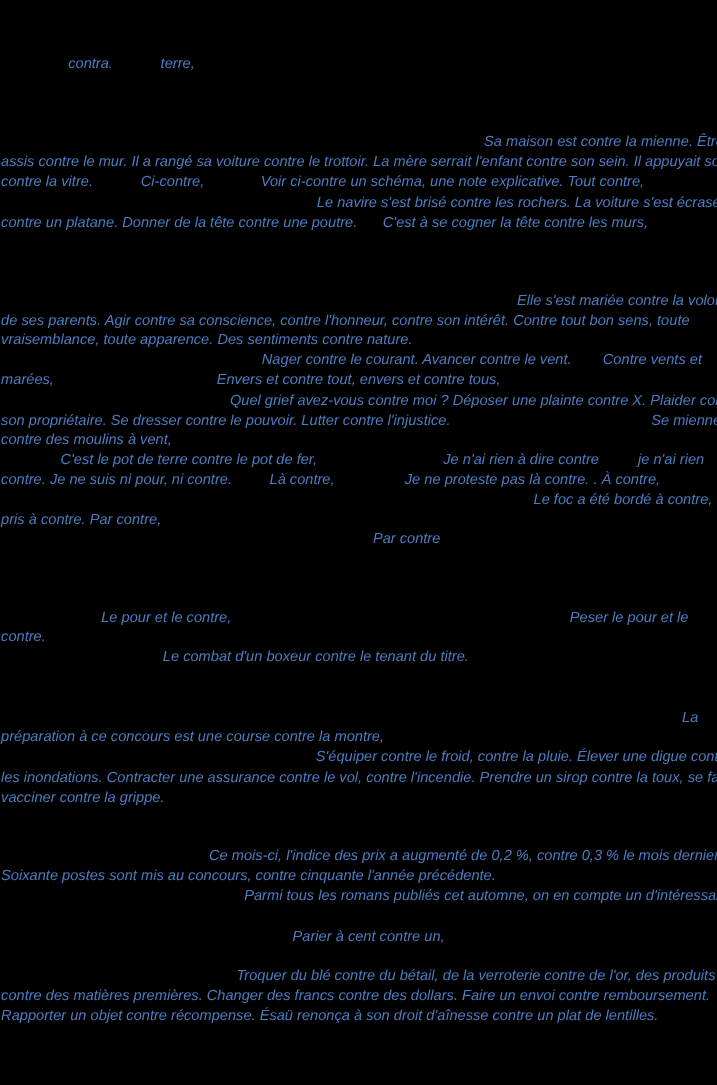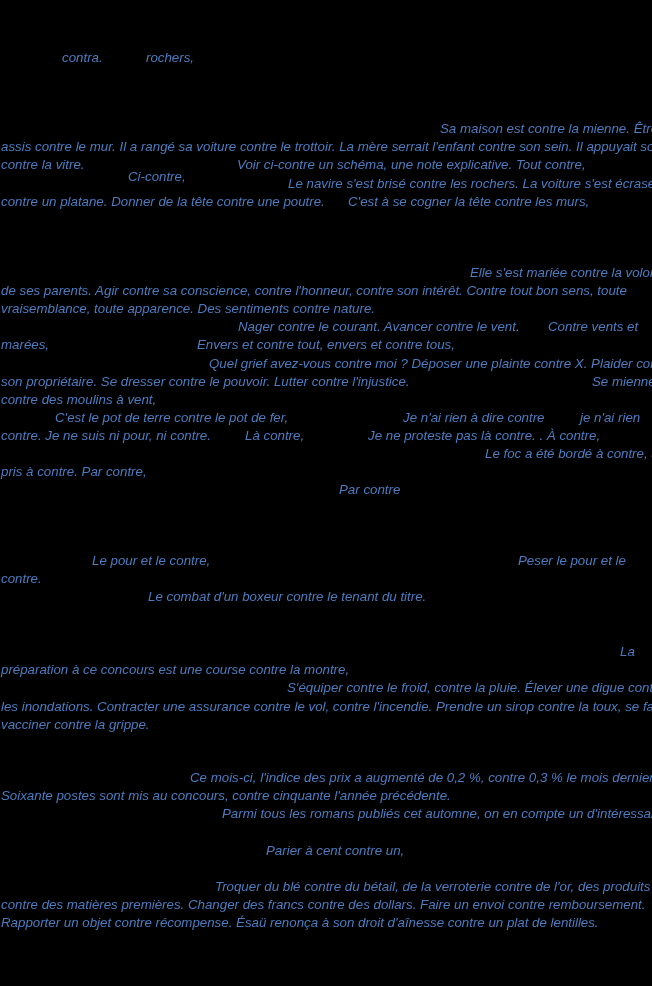--- a/index.html
+++ b/index.html
@@ -23,25 +23,25 @@
     font-size: 13.3px;
     line-height: 15px;
     letter-spacing: 0;
   }
 </style>
 </head>
 <body>
 
 <div id="page" style="background: rgb(0, 0, 0); color: rgb(77, 124, 192);">
     <span class="frag" style="left: 62px; top: 50px;">contra.</span>
-    <span class="frag" style="left: 146px; top: 50px;">rochers,</span>
+    <span class="frag" style="left: 146px; top: 50px;">terre,</span>
     <span class="frag" style="left: 440px; top: 121px;">Sa maison est contre la mienne. Être</span>
     <span class="frag" style="left: 1px; top: 139px;">assis contre le mur. Il a rangé sa voiture contre le trottoir. La mère serrait l'enfant contre son sein. Il appuyait son front</span>
     <span class="frag" style="left: 1px; top: 157px;">contre la vitre.</span>
-    <span class="frag" style="left: 128px; top: 157px; margin-top: 12px;">Ci-contre,</span>
+    <span class="frag" style="left: 128px; top: 157px;">Ci-contre,</span>
     <span class="frag" style="left: 237px; top: 157px;">Voir ci-contre un schéma, une note explicative. Tout contre,</span>
     <span class="frag" style="left: 288px; top: 176px;">Le navire s'est brisé contre les rochers. La voiture s'est écrasée</span>
     <span class="frag" style="left: 1px; top: 194px;">contre un platane. Donner de la tête contre une poutre.</span>
     <span class="frag" style="left: 348px; top: 194px;">C'est à se cogner la tête contre les murs,</span>
     <span class="frag" style="left: 470px; top: 265px;">Elle s'est mariée contre la volonté</span>
     <span class="frag" style="left: 1px; top: 283px;">de ses parents. Agir contre sa conscience, contre l'honneur, contre son intérêt. Contre tout bon sens, toute</span>
     <span class="frag" style="left: 1px; top: 301px;">vraisemblance, toute apparence. Des sentiments contre nature.</span>
     <span class="frag" style="left: 238px; top: 319px;">Nager contre le courant. Avancer contre le vent.</span>
     <span class="frag" style="left: 548px; top: 319px;">Contre vents et</span>
     <span class="frag" style="left: 1px; top: 337px;">marées,</span>

